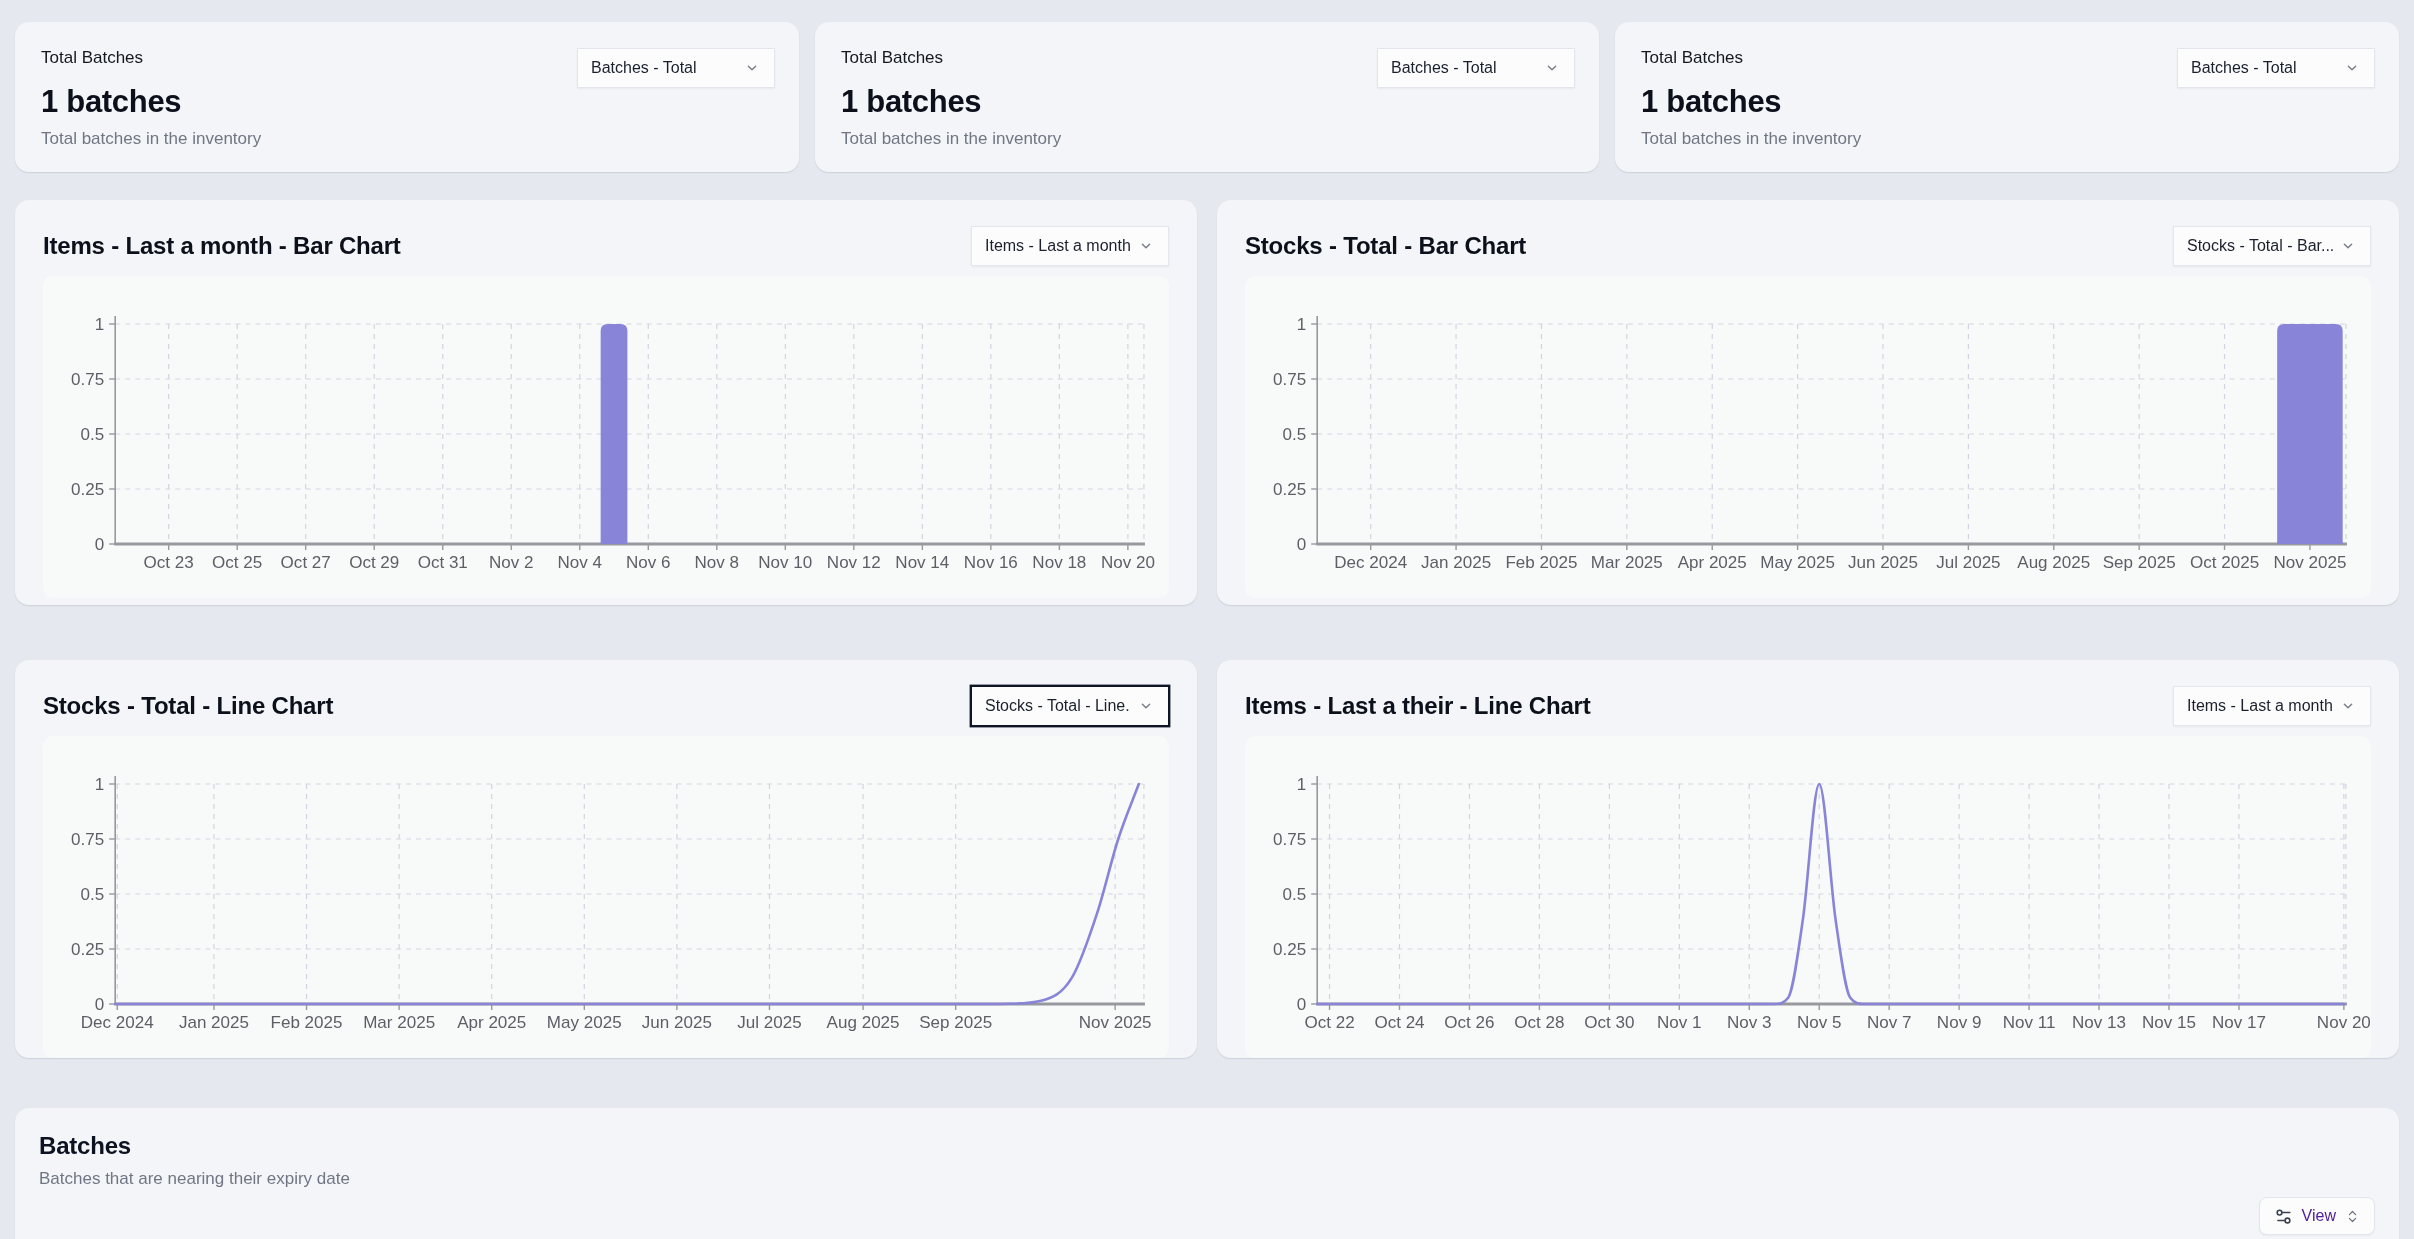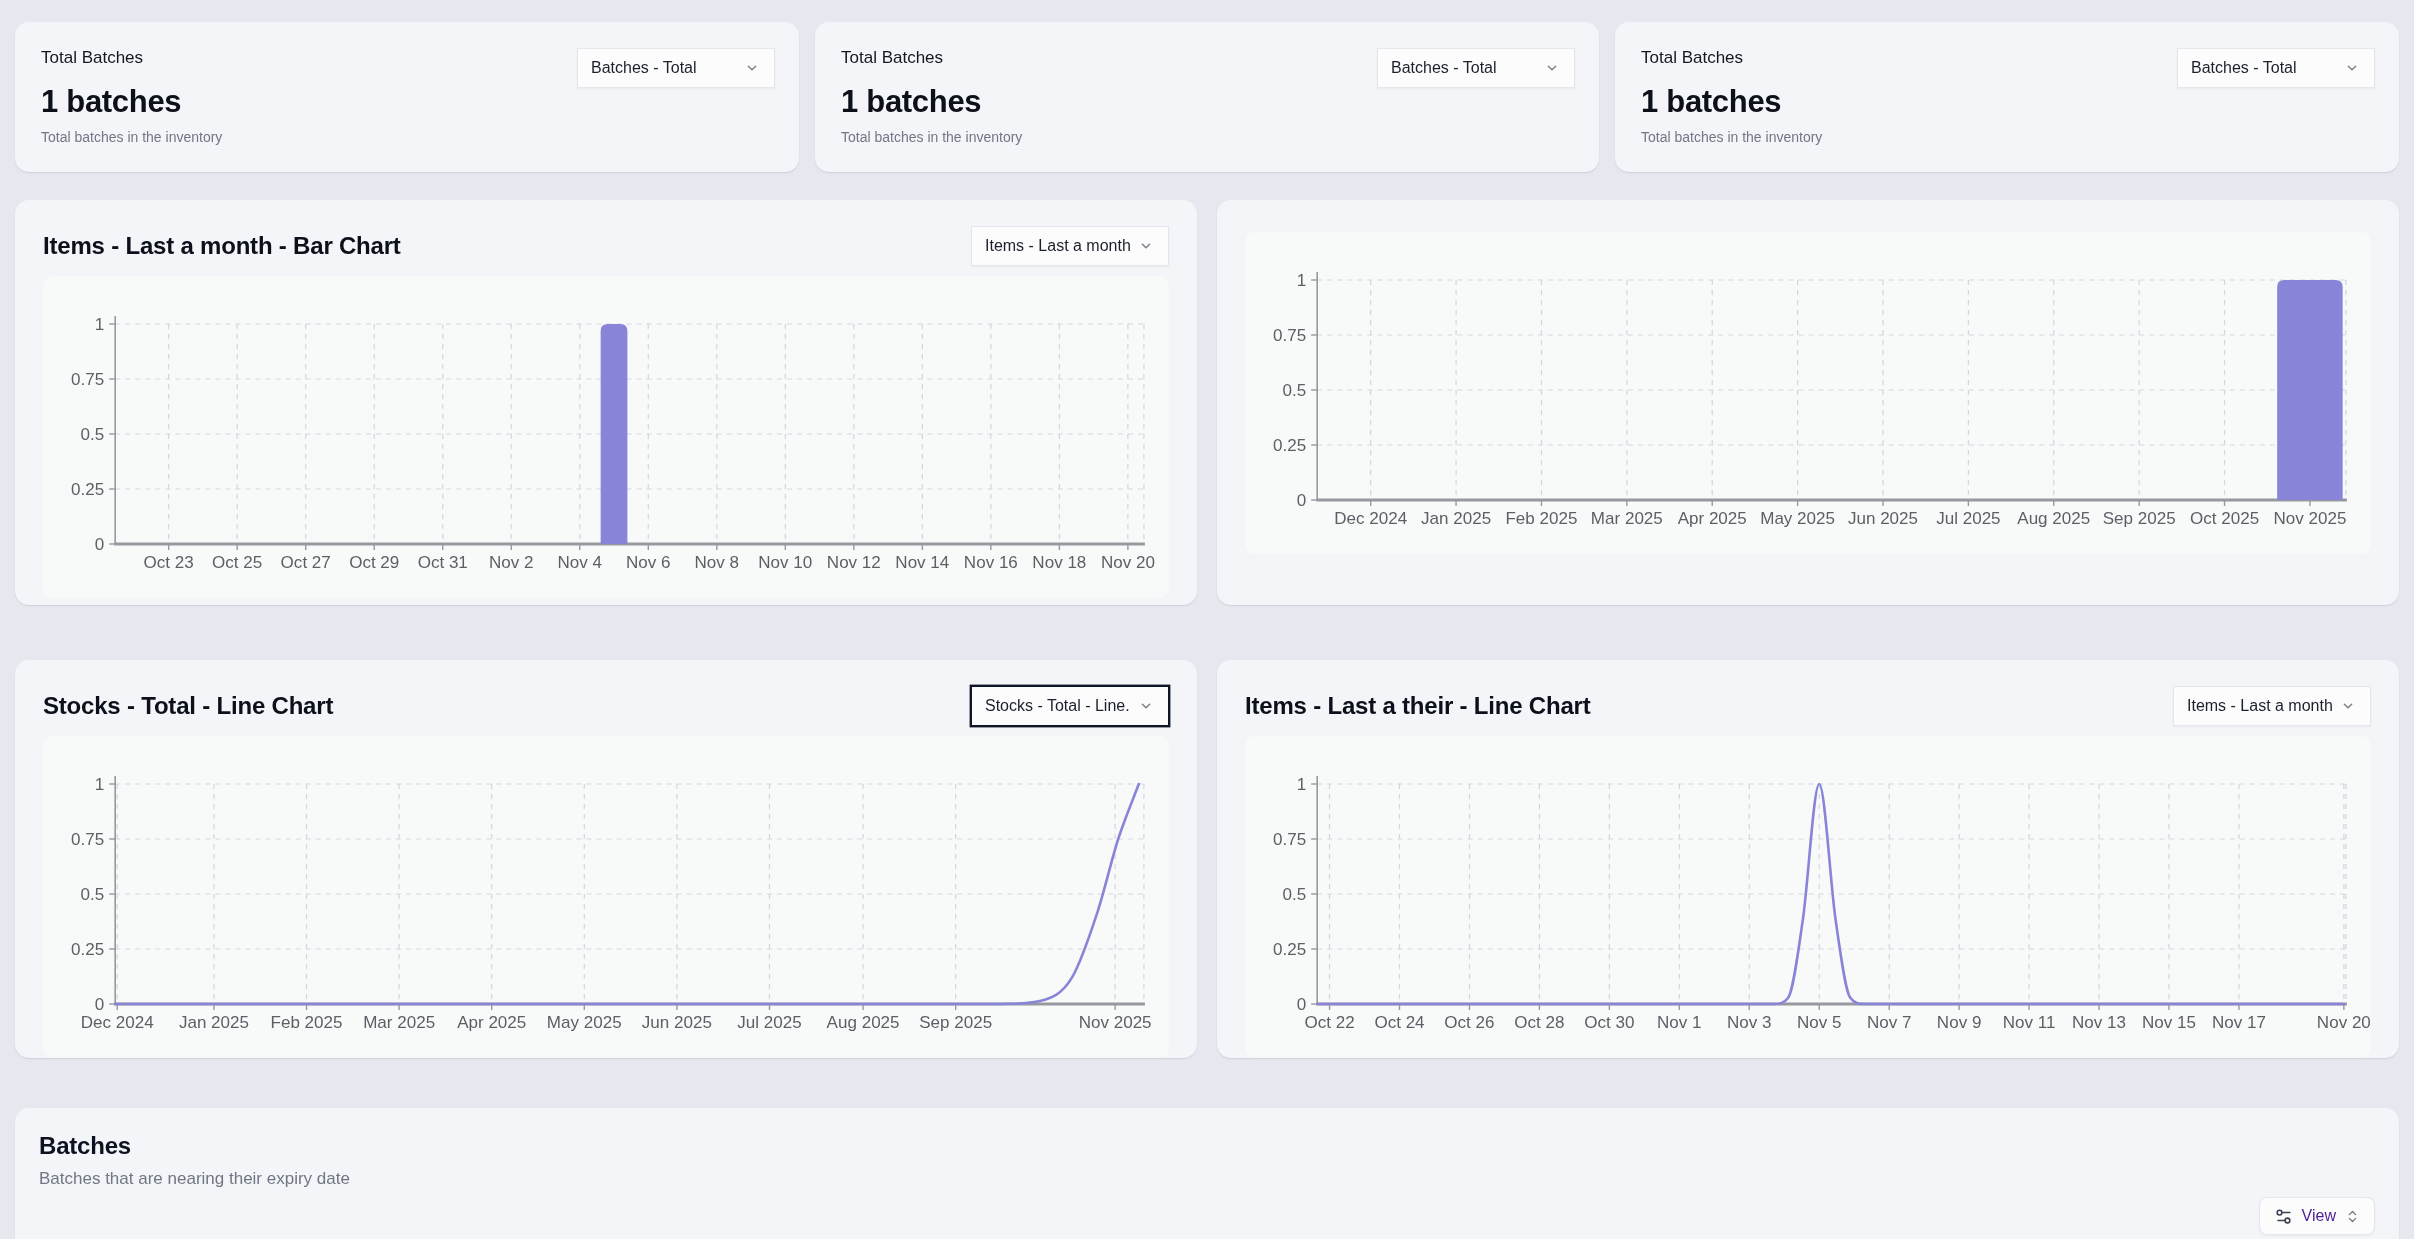--- a/index.html
+++ b/index.html
@@ -12,21 +12,21 @@
   .charts-row { display:grid; grid-template-columns:1fr 1fr; gap:20px; }
   .charts-row.row2 { margin-bottom:55px; }
   .charts-row.row3 { margin-bottom:50px; }
 
   
   .card { background:#f4f5f8; border-radius:14px; box-shadow:0 1px 2px rgba(16,24,40,.07), 0 1px 1px rgba(16,24,40,.04); }
 
   .stat-card { position:relative; padding:26px 15px 0 26px; }
   .stat-label { font-size:17px; font-weight:500; color:#14181f; }
   .stat-value { font-size:31px; font-weight:700; letter-spacing:-0.3px; margin-top:16px; color:#0b101b; }
-  .stat-desc  { font-size:14px; color:#707684; margin-top:9px; }
+  .stat-desc  { font-size:17px; color:#707684; margin-top:9px; }
 
   
   .dropdown { display:flex; align-items:center; justify-content:space-between; gap:6px;
               height:40px; padding:0 13px; background:#fcfcfd; border:1px solid #e3e6ec;
               border-radius:0; font-size:16px; color:#1a202c; cursor:pointer;
               box-shadow:0 1px 2px rgba(16,24,40,.05); white-space:nowrap; overflow:hidden; }
   .dropdown .dd-label { overflow:hidden; text-overflow:clip; }
   .dropdown.focused { border-color:#0d1526; box-shadow:0 0 0 1.4px #0d1526; }
   .stat-card .dropdown { position:absolute; top:26px; right:24px; width:198px; }
   .chev { flex:0 0 auto; }
@@ -172,20 +172,29 @@
             <text class="tick-label" x="945.3312" y="292" text-anchor="middle">Nov 16</text>
             <line class="tick-mark" x1="1013.6628" y1="268" x2="1013.6628" y2="274"></line>
             <text class="tick-label" x="1013.6628" y="292" text-anchor="middle">Nov 18</text>
             <line class="tick-mark" x1="1081.9944" y1="268" x2="1081.9944" y2="274"></line>
             <text class="tick-label" x="1081.9944" y="292" text-anchor="middle">Nov 20</text>
             <path fill="#8884d8" d="M556.1694,268 L556.1694,55 Q556.1694,48 563.1694,48 L575.8454,48 Q582.8454,48 582.8454,55 L582.8454,268 Z"></path>
           </svg>
         </div>
     </div>
     <div class="card chart-card">
+      <div class="chart-head">
+        <div class="chart-title">Stocks - Total - Bar Chart</div>
+        <div class="dropdown">
+          <span class="dd-label">Stocks - Total - Bar...</span>
+          <svg class="chev" width="18" height="18" viewBox="0 0 20 20">
+              <polyline points="6,8 10,12 14,8" fill="none" stroke="#7c818a" stroke-width="1.7" stroke-linecap="round" stroke-linejoin="round"></polyline>
+            </svg>
+        </div>
+      </div>
       <div class="chart-box">
           <svg viewBox="0 0 1123 322" preserveAspectRatio="none">
             <line class="grid-line" x1="72" y1="213" x2="1098" y2="213"></line>
             <line class="grid-line" x1="72" y1="158" x2="1098" y2="158"></line>
             <line class="grid-line" x1="72" y1="103" x2="1098" y2="103"></line>
             <line class="grid-line" x1="72" y1="48" x2="1098" y2="48"></line>
             <line class="grid-line" x1="125.352" y1="48" x2="125.352" y2="268"></line>
             <line class="grid-line" x1="210.51000000000002" y1="48" x2="210.51000000000002" y2="268"></line>
             <line class="grid-line" x1="295.668" y1="48" x2="295.668" y2="268"></line>
             <line class="grid-line" x1="380.82599999999996" y1="48" x2="380.82599999999996" y2="268"></line>

